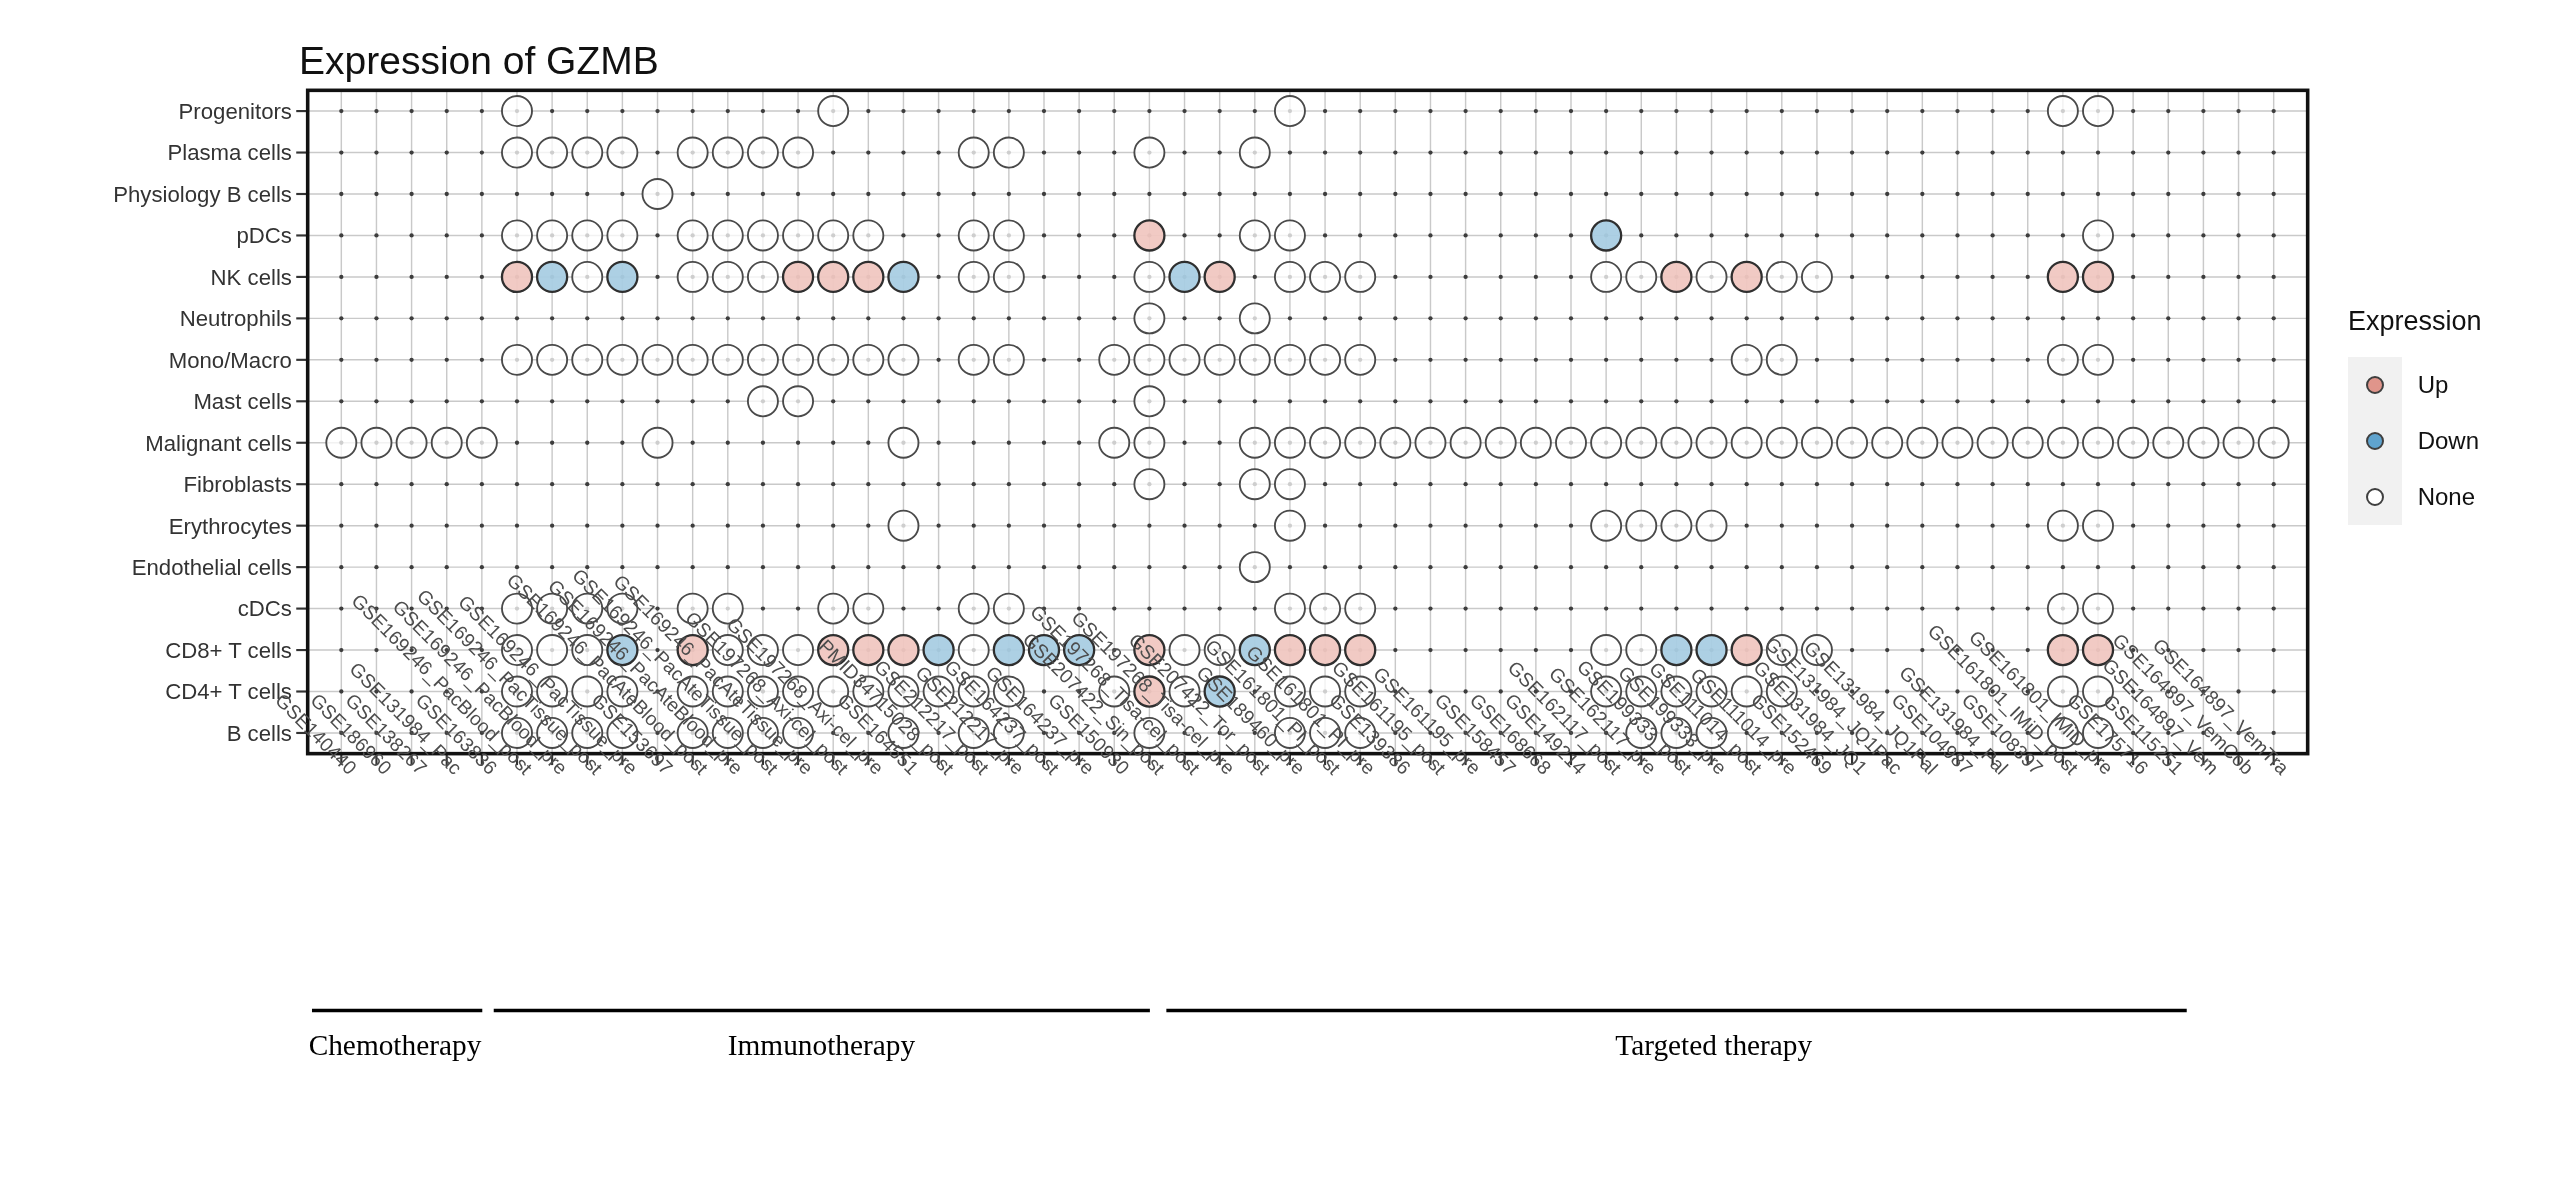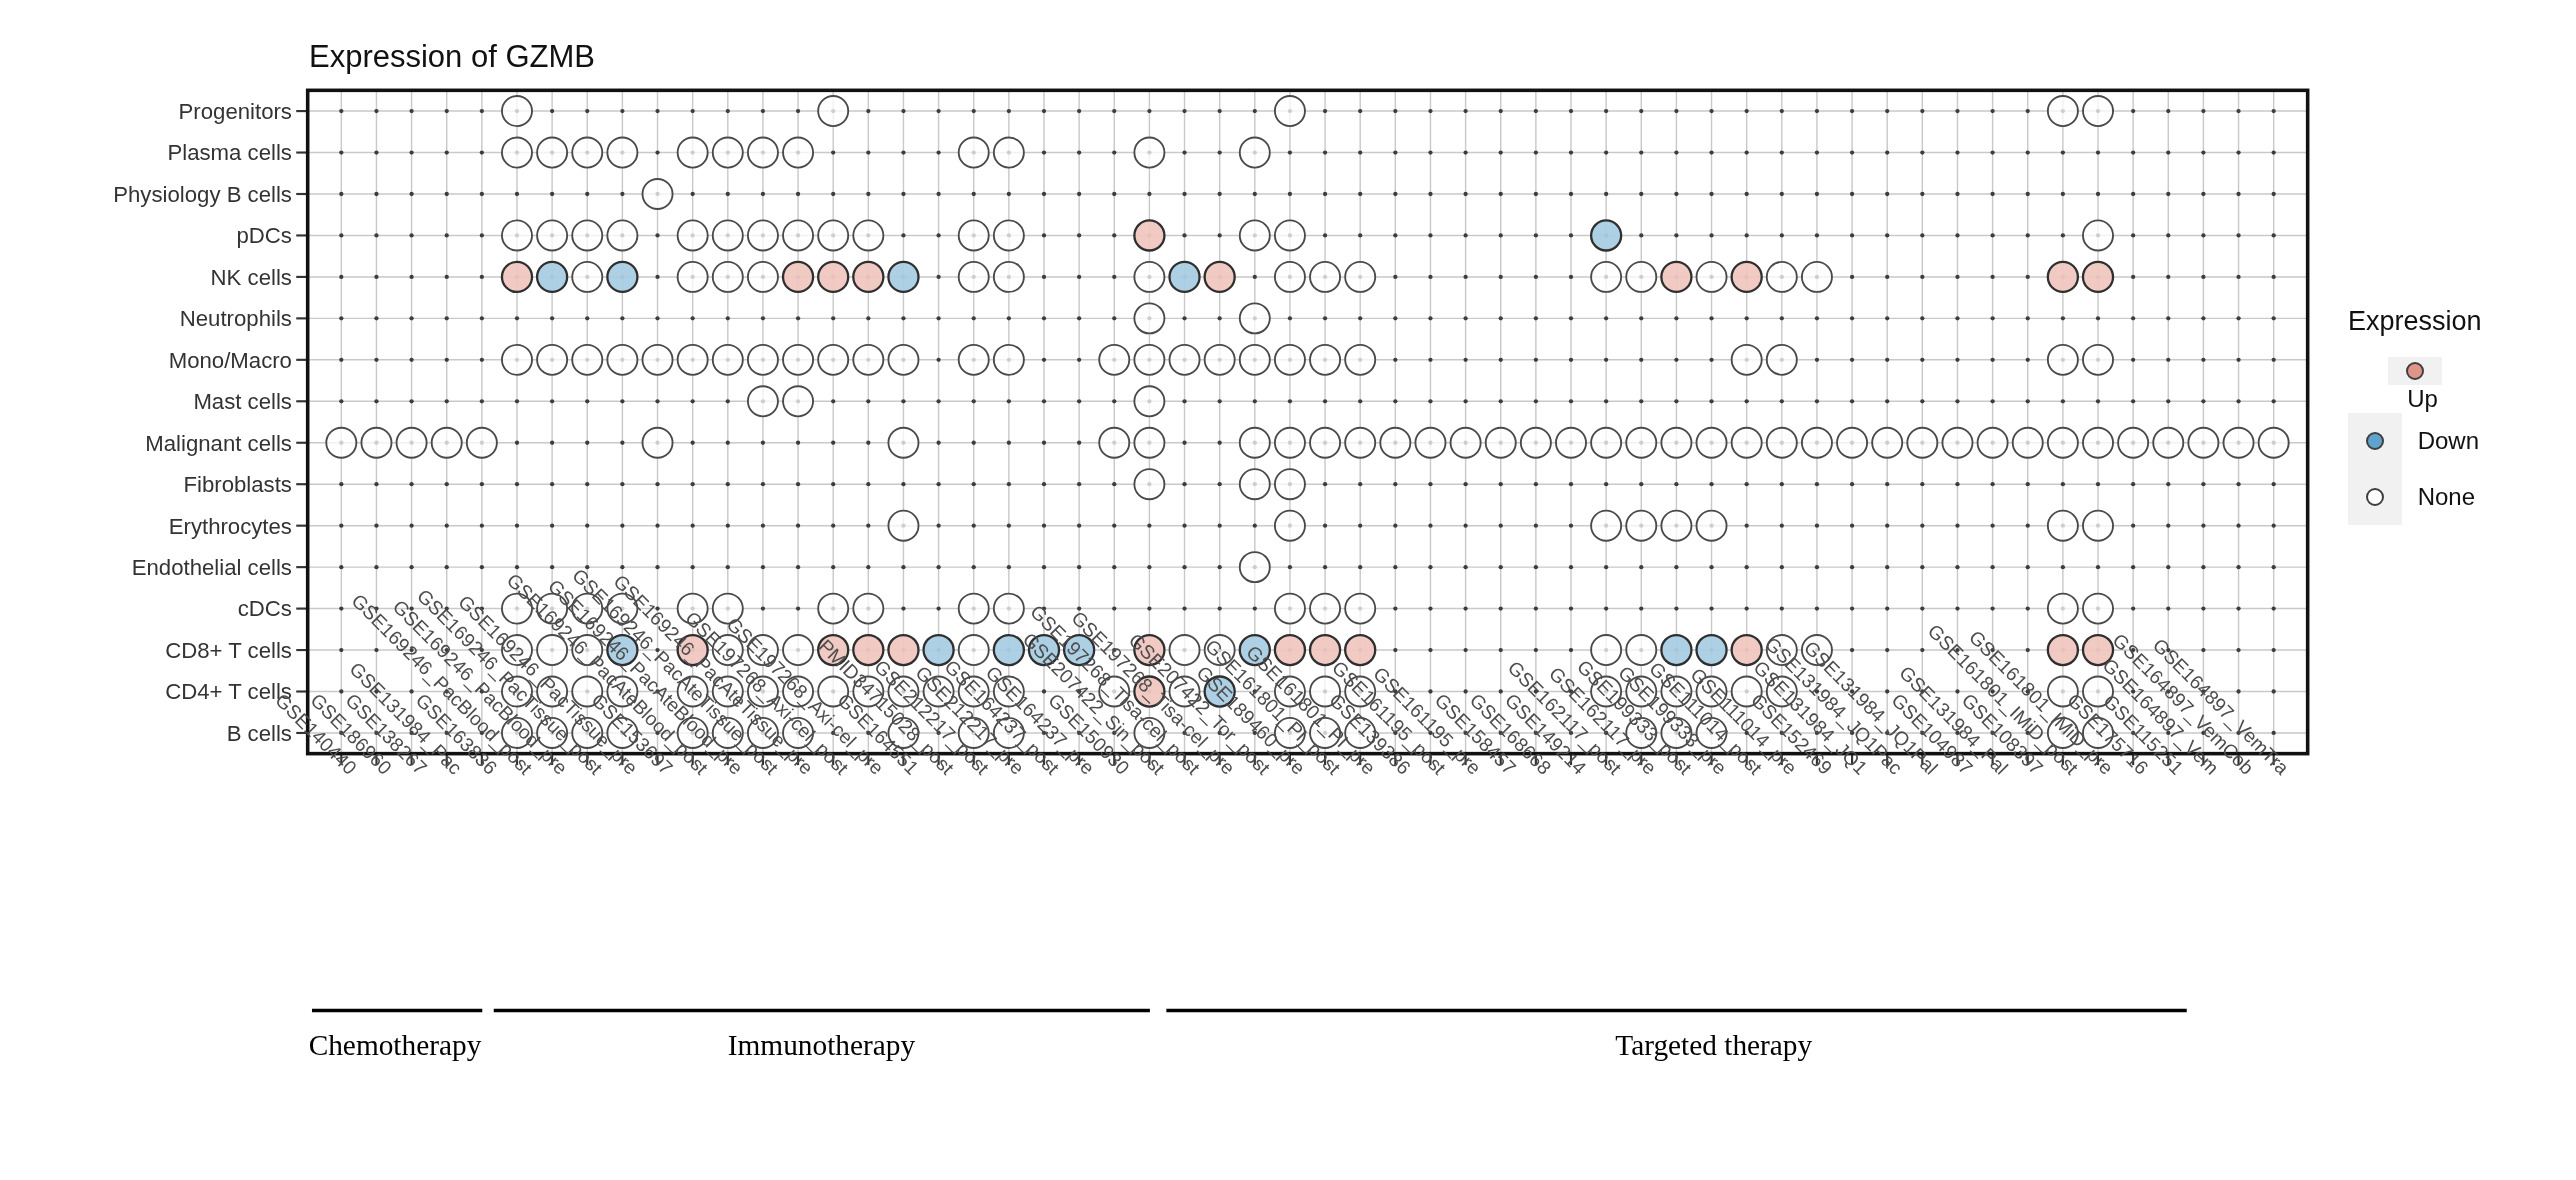--- a/index.html
+++ b/index.html
@@ -1,18 +1,18 @@
 <!DOCTYPE html>
 <html style="font-size:11.4px"><head>
 <meta charset="utf-8">
 <style>
   html,body{margin:0;padding:0;background:#ffffff;}
   #app{position:relative;width:2576px;height:1181px;background:#ffffff;
        font-family:"Liberation Sans", sans-serif;overflow:hidden;}
-  #chart-title{position:absolute;left:309px;top:39px;font-size:31px;color:#111;}
+  #chart-title{position:absolute;left:299px;top:39px;font-size:39px;color:#111;}
   #legend{position:absolute;left:2348px;top:306px;}
   #legend-title{font-size:27px;color:#111;margin-bottom:20px;}
   .legend-row{position:absolute;display:flex;align-items:center;height:56px;}
   .legend-key{width:54px;height:56px;background:#f1f1f1;display:flex;
               align-items:center;justify-content:center;}
   .legend-dot{width:18px;height:18px;border-radius:50%;border:2.1px solid #3f3f3f;box-sizing:border-box;}
   .legend-label{font-size:24px;color:#111;margin-left:15.7px;white-space:nowrap;}
 </style>
 </head>
 <body>
@@ -1379,21 +1379,21 @@
       <text x="552" y="1474" text-anchor="middle" font-size="41" fill="#000" font-family="&quot;Liberation Serif&quot;, serif">Chemotherapy</text>
       <line x1="690" y1="1412" x2="1607" y2="1412" stroke="#000" stroke-width="5"></line>
       <text x="1148" y="1474" text-anchor="middle" font-size="41" fill="#000" font-family="&quot;Liberation Serif&quot;, serif">Immunotherapy</text>
       <line x1="1630" y1="1412" x2="3056" y2="1412" stroke="#000" stroke-width="5"></line>
       <text x="2395" y="1474" text-anchor="middle" font-size="41" fill="#000" font-family="&quot;Liberation Serif&quot;, serif">Targeted therapy</text>
     </svg>
 
   <div id="legend">
     <div id="legend-title">Expression</div>
     <div id="legend-items">
-        <div class="legend-row" style="position: relative; flex-direction: column;">
+        <div class="legend-row" style="position: relative;">
           <div class="legend-key">
             <div class="legend-dot" style="background: rgb(224, 149, 139);"></div>
           </div>
           <div class="legend-label">Up</div>
         </div>
         <div class="legend-row" style="position: relative;">
           <div class="legend-key">
             <div class="legend-dot" style="background: rgb(95, 163, 206);"></div>
           </div>
           <div class="legend-label">Down</div>

